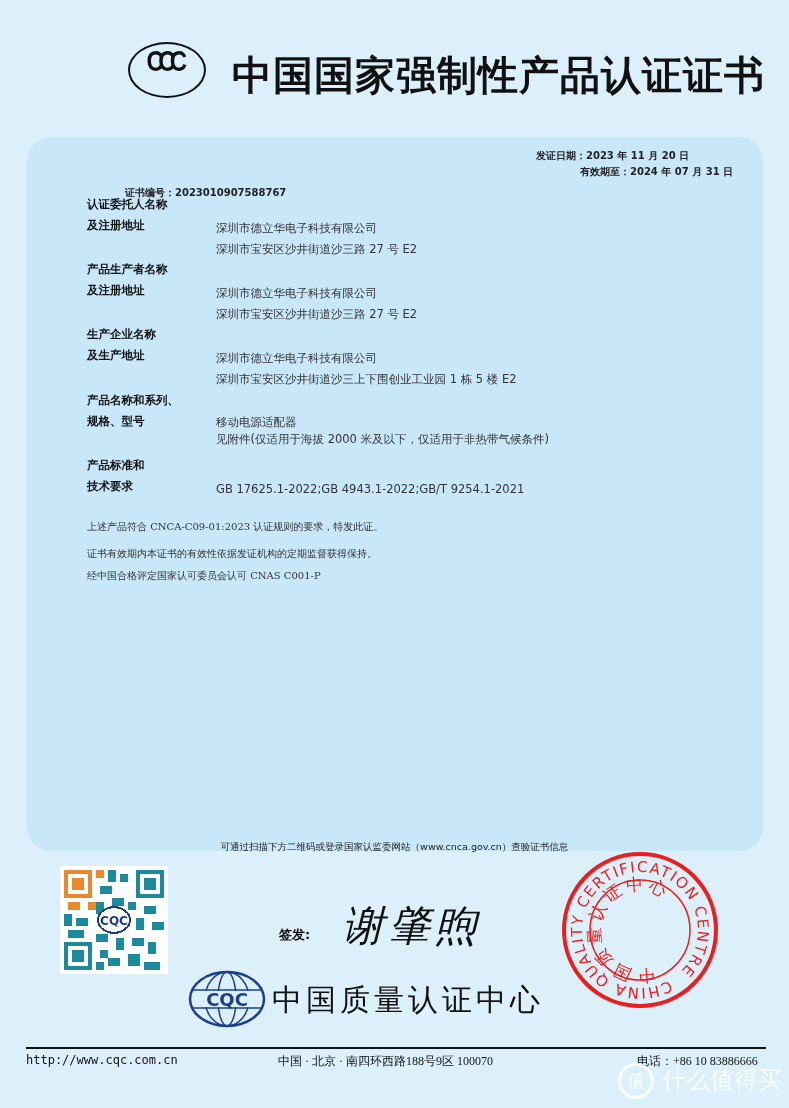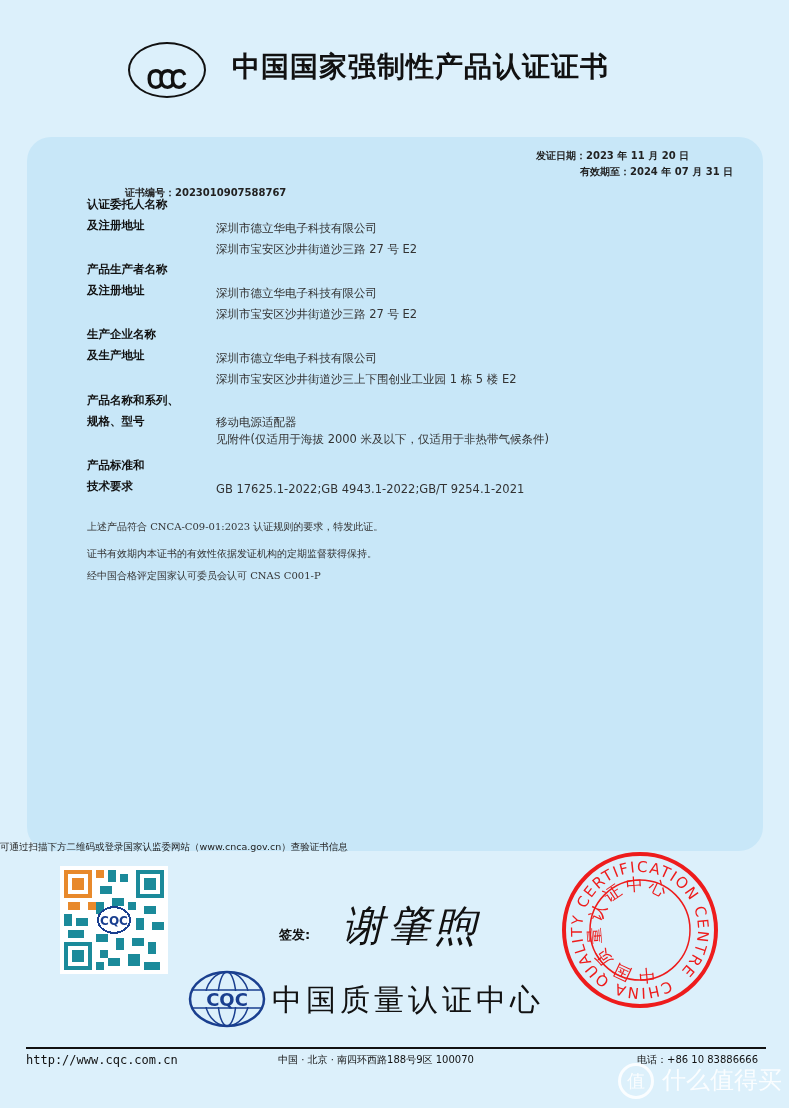--- a/index.html
+++ b/index.html
@@ -4,47 +4,47 @@
 <style>
   html, body { margin:0; padding:0; }
   body {
     width:789px; height:1108px; position:relative; overflow:hidden;
     background:#dcf0fb;
     font-family:"DejaVu Sans", sans-serif; color:#222;
   }
   .ccc-logo {
     position:absolute; left:128px; top:42px; width:78px; height:56px;
     border:2.5px solid #111; border-radius:50%; box-sizing:border-box;
-    display:flex; align-items:flex-end; justify-content:center;
+    display:flex; align-items:flex-start; justify-content:center;
   }
   .ccc-logo span { font-family:"Liberation Sans", sans-serif; font-weight:bold; font-size:30px; letter-spacing:-7px; color:#111; transform:scaleX(0.8); margin-left:-6px; }
   .title {
-    position:absolute; left:232px; top:48px; font-size:28px; font-weight:bold; color:#111;
+    position:absolute; left:232px; top:48px; font-size:40px; font-weight:bold; color:#111;
     font-family:"DejaVu Sans", sans-serif; letter-spacing:1px;
   }
   .panel {
     position:absolute; left:27px; top:137px; width:736px; height:714px;
     background:#c8e7f8; border-radius:24px;
   }
   .meta { position:absolute; font-size:10px; font-weight:bold; color:#222; font-family:"DejaVu Sans", sans-serif; }
   .row { position:absolute; left:87px; font-size:11.5px; line-height:21px; }
   .row .lbl { position:absolute; left:0; width:110px; font-weight:bold; color:#111; white-space:nowrap; }
   .row .val { position:absolute; left:129px; color:#333; white-space:nowrap;margin-top:24px; }
   .stmt { position:absolute; left:87px; font-size:10px; color:#333; font-family:"DejaVu Serif", serif; white-space:nowrap; }
-  .verify { position:absolute; left:0; width:789px; top:841px; font-size:9.5px; color:#222; }
+  .verify { position:absolute; left:0; width:789px; top:841px; text-align:center; font-size:9.5px; color:#222; }
   .qr {
     position:absolute; left:60px; top:866px; width:108px; height:108px; background:#fff;
   }
   .sign-label { position:absolute; left:279px; top:926px; font-size:13px; font-weight:bold; color:#111; }
   .signature { position:absolute; left:342px; top:898px; font-size:42px; font-family:"DejaVu Serif", serif; color:#111; font-style:italic; letter-spacing:4px; }
   .cqc-logo { position:absolute; left:188px; top:970px; width:78px; height:58px; }
   .cqc-name { position:absolute; left:272px; top:980px; font-size:30px; color:#111; letter-spacing:4px; }
   .seal { position:absolute; left:560px; top:850px; width:160px; height:160px; }
   .footer-line { position:absolute; left:26px; top:1047px; width:740px; height:2px; background:#111; }
-  .foot { position:absolute; top:1053px; font-size:10px; color:#111; white-space:nowrap; }
+  .foot { position:absolute; top:1053px; font-size:12px; color:#111; white-space:nowrap;font-family:Liberation Serif, serif; }
   .foot.mono { font-family:"DejaVu Sans Mono", monospace; font-size:12px; }
   .watermark { position:absolute; left:618px; top:1063px; font-size:24px; color:rgba(255,255,255,0.85); white-space:nowrap; }
   .watermark .circ { display:inline-block; width:30px; height:30px; border:3px solid rgba(255,255,255,0.85); border-radius:50%; text-align:center; line-height:30px; font-size:18px; margin-right:8px; vertical-align:middle; }
 </style>
 </head>
 <body>
 
 <div class="ccc-logo">
     <span>CCC</span>
   </div>

